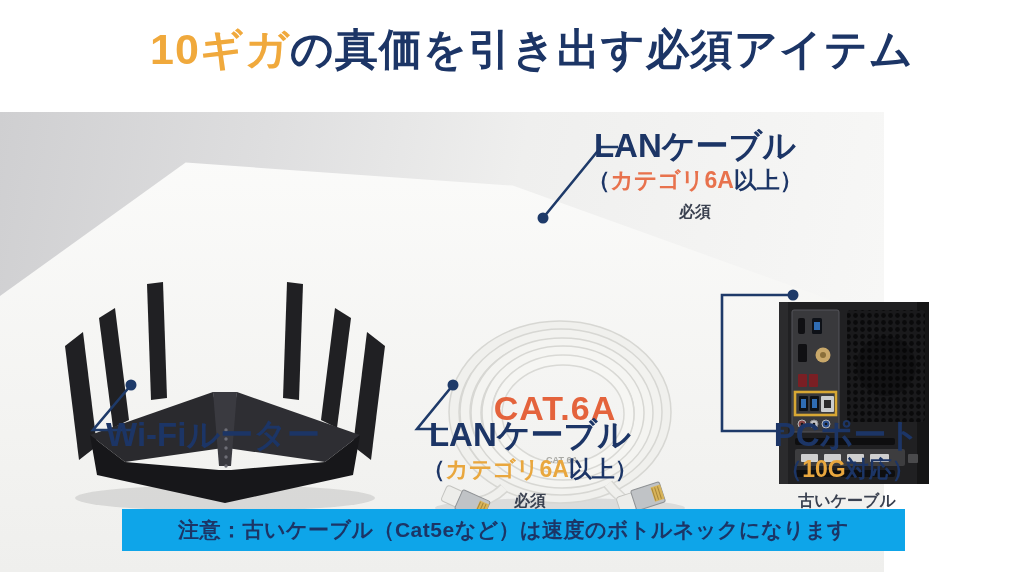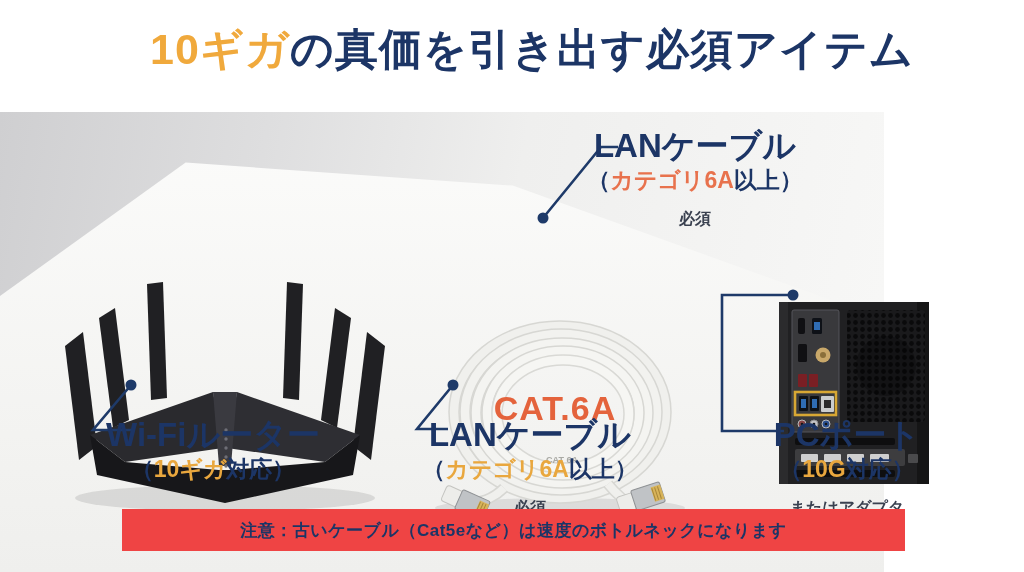--- a/index.html
+++ b/index.html
@@ -30,32 +30,32 @@
   .scene-img{position:absolute;}
   #router-svg{left:55px;top:158px;width:340px;height:245px;}
   #cable-svg{left:412px;top:200px;width:305px;height:215px;}
   #pc-svg{left:775px;top:186px;width:160px;height:190px;}
   
   .callouts{position:absolute;left:0;top:0;width:1024px;height:572px;pointer-events:none;}
   
   .label{position:absolute;text-align:center;line-height:1.22;}
   .label .l1{font-size:33px;font-weight:800;color:#1c3566;}
   .label .l2{font-size:23px;font-weight:800;color:#1c3566;}
-  .label .l3{font-size:16px;font-weight:600;color:#3a4150;margin-top:15px;}
+  .label .l3{font-size:16px;font-weight:600;color:#3a4150;margin-top:8px;}
   .hl-coral{color:#e8724d;}
   .hl-amber{color:#e9a73e;}
   #label-cable-top{left:565px;top:126px;width:260px;}
   #label-router{left:88px;top:415px;width:250px;}
   #label-cable-bottom{left:405px;top:415px;width:250px;}
   #label-pc{left:727px;top:415px;width:240px;}
   
   .banner{
     position:absolute;left:122px;top:509px;width:783px;height:42px;
-    background:#ef4444;display:flex;align-items:center;justify-content:center;
-    font-size:17px;font-weight:800;color:#1c3566;letter-spacing:.5px;
+    background:#0ea5e9;display:flex;align-items:center;justify-content:center;
+    font-size:21px;font-weight:800;color:#1c3566;letter-spacing:.5px;
   }
 </style>
 </head>
 <body>
 
 <div class="frame">
 
   <h1 class="title"><span class="t-amber">10ギガ</span><span class="t-navy">の真価を引き出す必須アイテム</span></h1>
 
   <div class="photo">
@@ -189,32 +189,31 @@
   </svg>
 
   <div id="label-cable-top" class="label">
     <div class="l1">LANケーブル</div>
     <div class="l2"><span>（</span><span class="hl-coral">カテゴリ6A</span><span>以上）</span></div>
     <div class="l3">必須</div>
   </div>
 
   <div id="label-router" class="label">
     <div class="l1">Wi-Fiルーター</div>
-    <div class="l2"><span>（</span><span class="hl-amber">10ギガ</span><span>対応）</span></div>
   </div>
 
   <div id="label-cable-bottom" class="label">
     <div class="l1">LANケーブル</div>
     <div class="l2"><span>（</span><span class="hl-amber">カテゴリ6A</span><span>以上）</span></div>
     <div class="l3">必須</div>
   </div>
 
   <div id="label-pc" class="label">
     <div class="l1">PCポート</div>
     <div class="l2"><span>（</span><span class="hl-amber">10G</span><span>対応）</span></div>
-    <div class="l3">またはアダプタ</div>
+    <div class="l3">古いケーブル</div>
   </div>
 
   <div class="banner">
     <span>注意：古いケーブル（Cat5eなど）は速度のボトルネックになります</span>
   </div>
 
 </div>
 
 </body></html>

